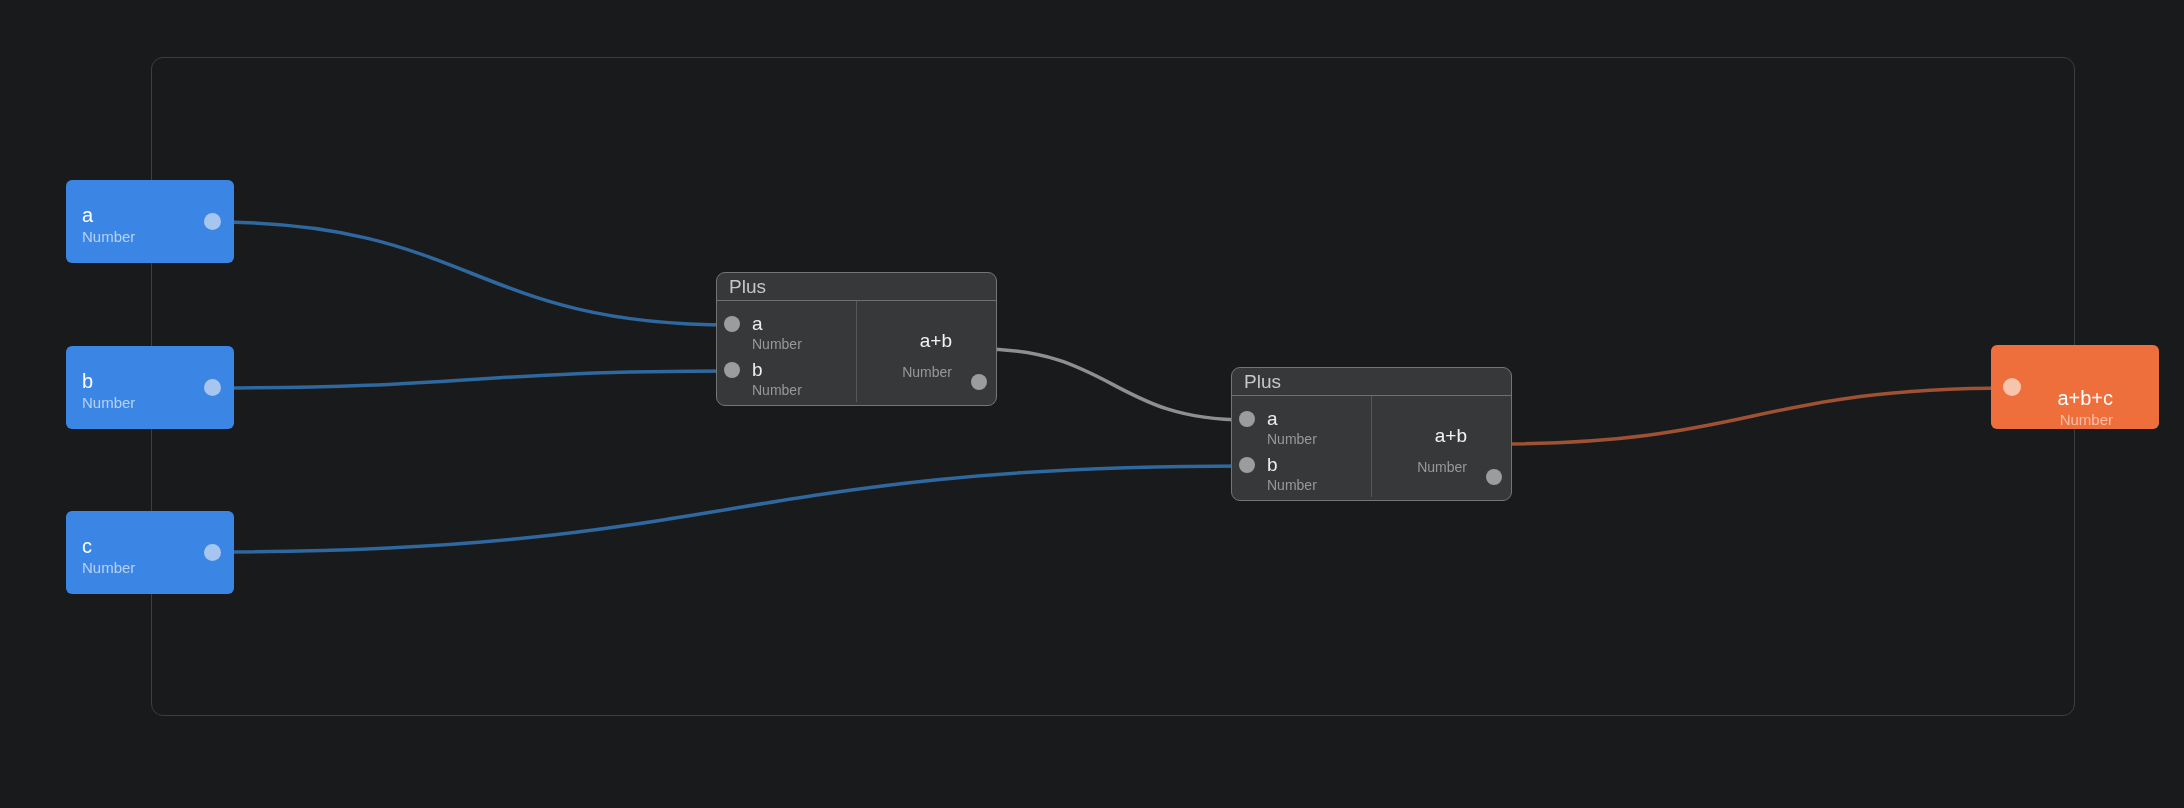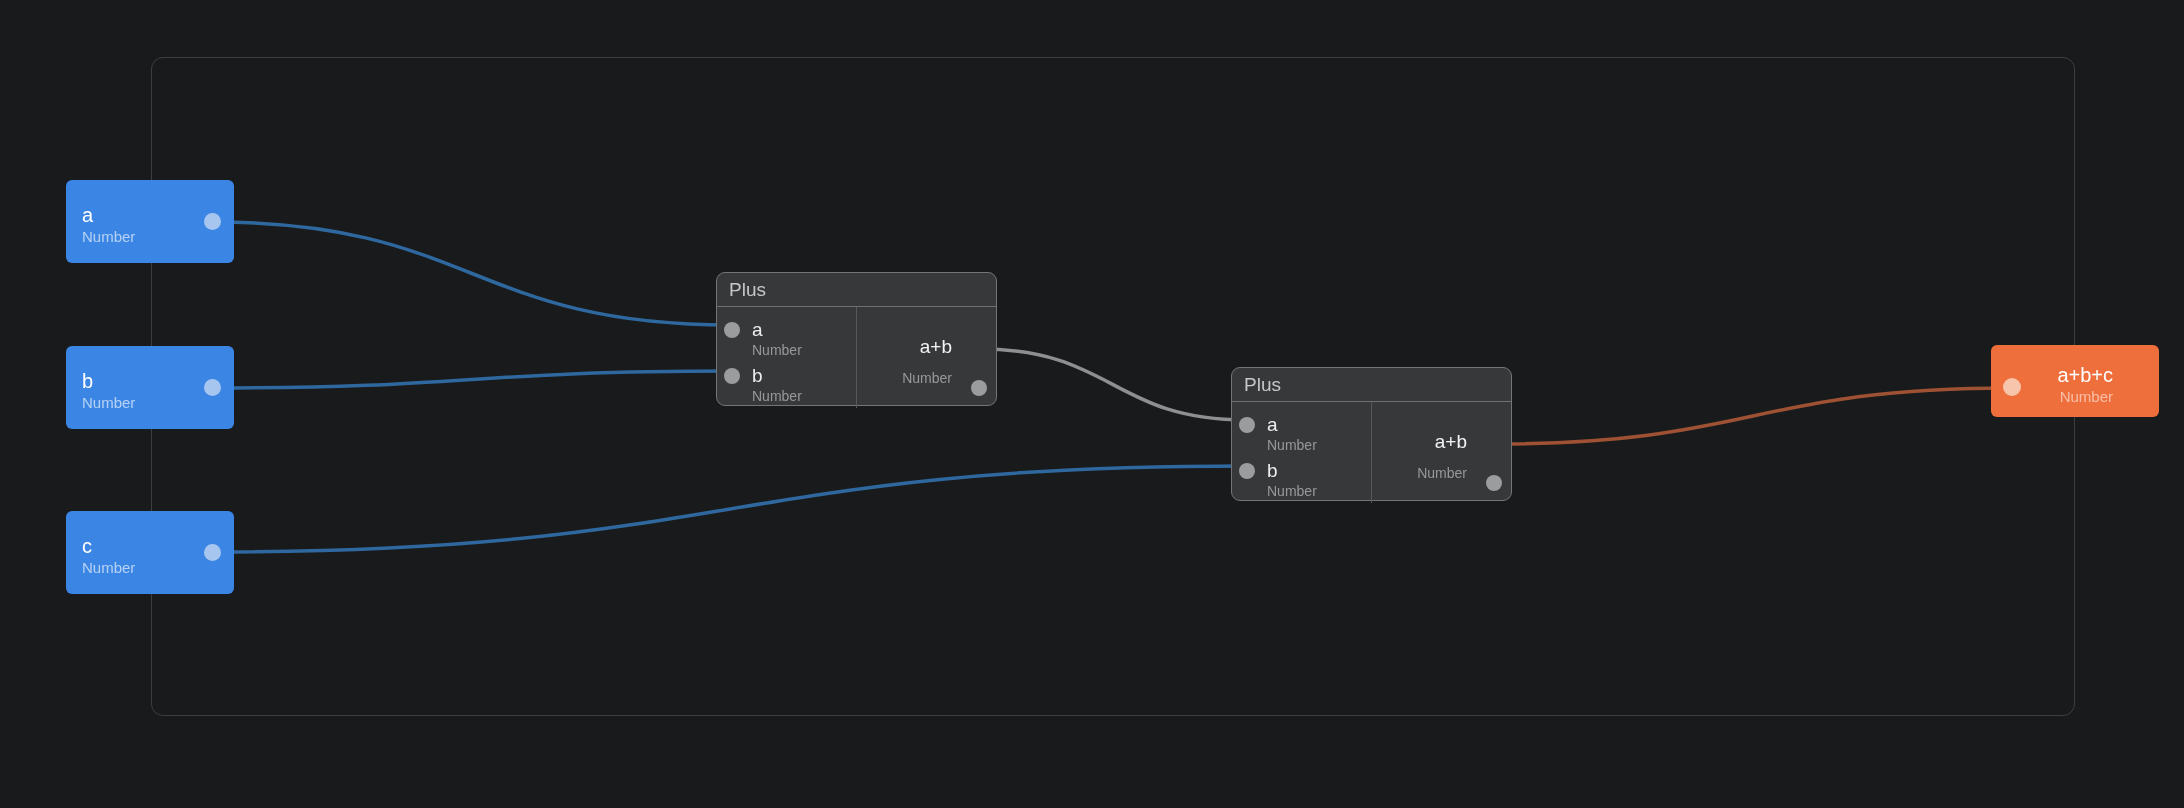--- a/index.html
+++ b/index.html
@@ -17,35 +17,35 @@
   .frame{position:absolute;left:151px;top:57px;width:1924px;height:659px;
     border:1px solid var(--frame_border,#3c3e40);border-radius:12px;}
 
   svg.edges{position:absolute;left:0;top:0;}
   svg.edges path{fill:none;stroke-width:3.5px;stroke-linecap:round;}
 
   
   .io-node{position:absolute;width:168px;height:83px;border-radius:6px;
     display:flex;align-items:center;}
   .io-node.blue{background:var(--node_blue,#3b86e4);}
-  .io-node.orange{background:var(--node_orange,#ee6f3c);height:72px;}
+  .io-node.orange{background:var(--node_orange,#ee6f3c);height:84px;align-items:flex-end;}
   .io-texts{padding:6px 16px 0 16px;flex:1;}
   .io-label{font-size:20px;color:#ffffff;line-height:24px;}
   .io-type{font-size:15px;color:rgba(255,255,255,0.62);line-height:19px;}
   .io-node.orange .io-texts{text-align:right;padding-right:46px;}
   .io-node.orange .io-type{color:rgba(255,255,255,0.55);}
 
   .port{position:absolute;border-radius:50%;}
   .port.blue{width:17px;height:17px;background:var(--port_blue,#a6c6ef);right:13px;top:33px;}
   .port.orangep{width:18px;height:18px;background:var(--port_orange,#f7c5ab);left:12px;top:33px;}
 
   
   .plus-node{position:absolute;width:281px;height:134px;background:var(--plus_fill,#37383a);
     border:1px solid var(--plus_border,#747577);border-radius:9px;}
-  .plus-header{height:34px;display:flex;align-items:center;padding-left:12px;
+  .plus-header{height:28px;display:flex;align-items:center;padding-left:12px;
     border-bottom:1px solid var(--plus_header_divider,#6f7072);}
   .plus-title{font-size:19px;color:#c6c7c9;}
   .plus-body{display:flex;height:101px;}
   .plus-col{width:50%;}
   .plus-col.inputs{border-right:1px solid var(--plus_divider,#57585a);padding:12px 0 0 7px;}
   .port-row{display:flex;align-items:flex-start;margin-bottom:6px;}
   .port.gray{position:static;width:16px;height:16px;background:var(--port_gray,#9b9c9e);
     margin-top:3px;margin-right:12px;flex:0 0 auto;}
   .pr-label{font-size:19px;color:#eceded;line-height:22px;}
   .pr-type{font-size:14px;color:#97989a;line-height:18px;}

